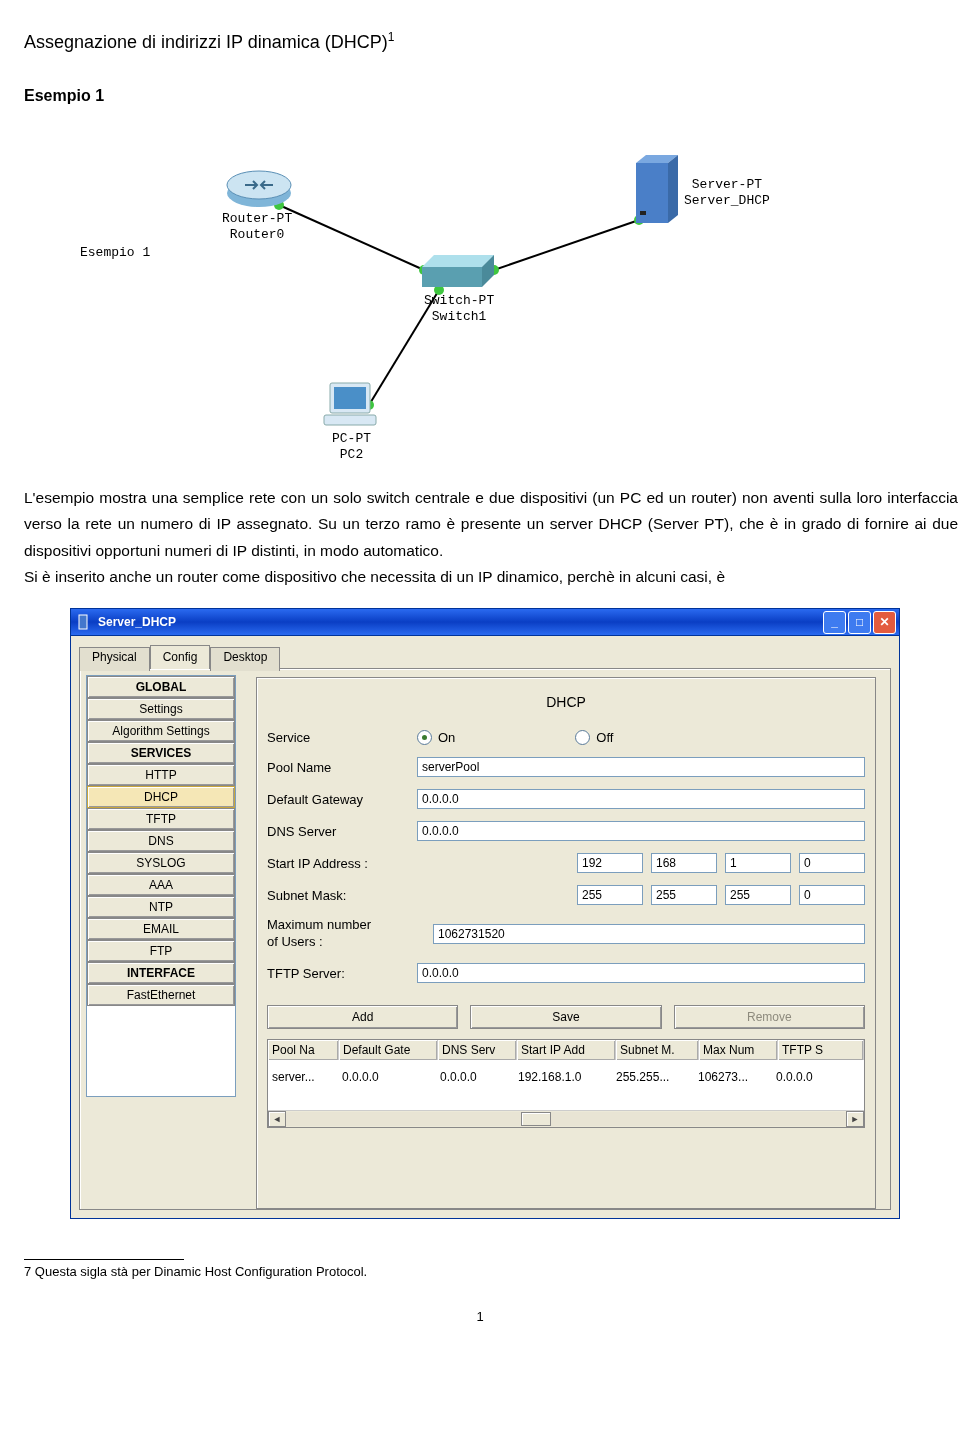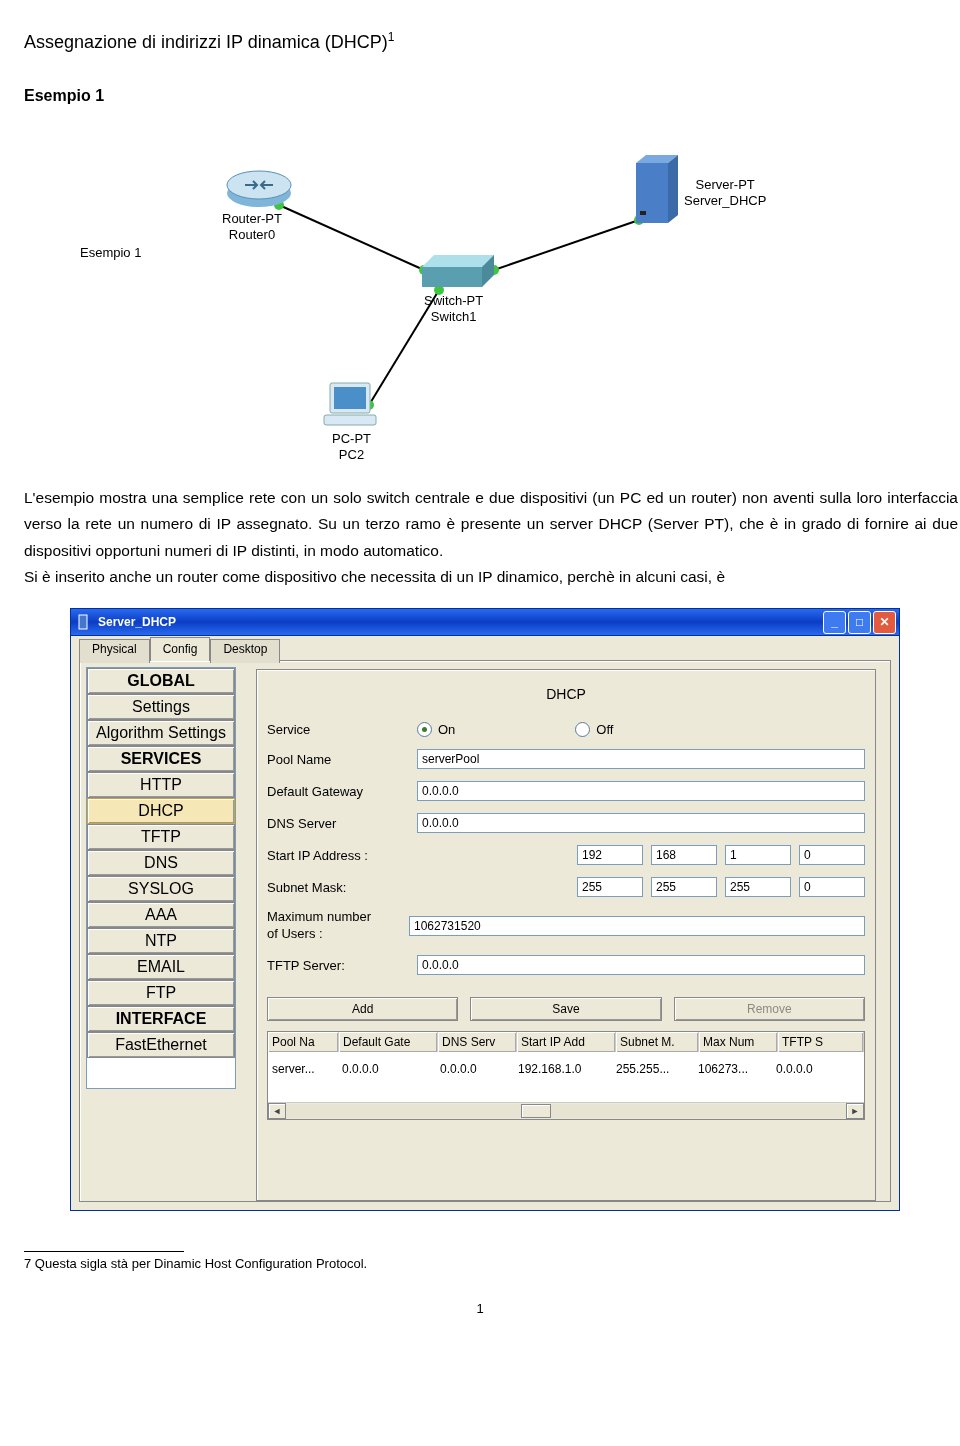--- a/index.html
+++ b/index.html
@@ -2,35 +2,35 @@
 <html><head>
 <meta charset="utf-8">
 <style>
 body{margin:0;background:#fff;font-family:Verdana,Arial,sans-serif;color:#000;width:960px}
 .page{padding:30px 0 0 0}
 .title{font-weight:normal;font-size:18px;padding:0 24px}
 .sup{font-size:12px;vertical-align:super}
 .subtitle{font-weight:bold;font-size:16px;margin-top:34px;padding:0 24px}
 .diagram{position:relative;height:370px;margin-top:10px;margin-left:24px;margin-right:24px}
 svg.lines{position:absolute;left:0;top:0}
-.devlabel{position:absolute;font-family:Liberation Sans, sans-serif;font-size:13px;text-align:center;line-height:1.2}
+.devlabel{position:absolute;font-family:Liberation Mono, monospace;font-size:13px;text-align:center;line-height:1.2}
 .bodytext{font-size:15.5px;line-height:1.7;text-align:justify;padding:0 2px 0 24px}
 .dhcp-window{margin:18px 0 0 70px;width:828px;border:1px solid #003399;background:#ece9d8;font-family:Tahoma,Arial,sans-serif;font-size:12px}
 .titlebar{height:26px;background:linear-gradient(to bottom,#2a6af0 0%,#0a3ec4 50%,#2a6af0 100%);display:flex;align-items:center;padding:0 3px 0 6px;color:#fff;font-weight:bold;border-bottom:1px solid #003399}
 .tb-icon{width:16px;height:16px;margin-right:5px}
 .tb-spacer{flex:1}
 .tb-btn{width:21px;height:21px;margin-left:2px;background:#3e7bf0;border:1px solid #fff;border-radius:3px;display:flex;align-items:center;justify-content:center;color:#fff;font-size:12px;font-weight:bold}
 .tb-close{background:#e35b3f}
-.tabs-row{display:flex;padding:0 0 0 8px;background:#ece9d8}
+.tabs-row{display:flex;padding:8px 0 0 8px;background:#ece9d8}
 .tab{padding:4px 12px 5px 12px;font-size:12px;border:1px solid #888;border-bottom:none;background:#ece9d8;margin-right:0;position:relative;top:1px;cursor:pointer}
 .tab.inactive{background:#e2dfcf;top:3px;padding-top:2px;padding-bottom:3px}
 .tabpanel{margin:0 8px 8px 8px;border:1px solid #888;background:#ece9d8;box-shadow:inset 1px 1px 0 #fff;display:flex;height:540px}
 .leftcol{width:172px;padding:6px;border-right:none}
 .leftlist{background:#fff;border:1px solid #7b9ebd;height:420px;overflow:hidden}
-.leftbtn{border:1px solid #888;background:#ece9d8;text-align:center;padding:3px 0;font-size:16px;margin:0;box-shadow:inset 1px 1px 0 #fff,inset -1px -1px 0 #999;cursor:pointer}
+.leftbtn{border:1px solid #888;background:#ece9d8;text-align:center;padding:3px 0;font-size:12px;margin:0;box-shadow:inset 1px 1px 0 #fff,inset -1px -1px 0 #999;cursor:pointer}
 .leftbtn.header{font-weight:bold}
 .leftbtn.sel{background:#f5e7b6;border:1px solid #c9a63b}
 .rightcol{flex:1;padding:8px 14px 0 14px;display:flex;flex-direction:column}
 .rightinner{border:1px solid #888;box-shadow:inset 1px 1px 0 #fff;flex:1;padding:0 10px 8px 10px;display:flex;flex-direction:column}
 .dhcp-title{text-align:center;font-size:14px;padding:16px 0 20px 0}
 .formrow{display:flex;align-items:center;margin-bottom:12px;font-size:13px}
 .formrow .lab{width:150px}
 .formrow .lab2{width:110px;line-height:1.3}
 .txtin{border:1px solid #7b9ebd;background:#fff;padding:2px 4px;font-size:12px;font-family:Tahoma,Arial,sans-serif}
 .radio{width:13px;height:13px;border:1px solid #5a7b9a;border-radius:50%;display:inline-flex;align-items:center;justify-content:center;margin-right:6px;background:#fff}
@@ -186,21 +186,21 @@
             <div class="lab" style="width:310px">Subnet Mask:</div>
             <div class="ipgroup">
               <input class="txtin" value="255" style="">
               <input class="txtin" value="255" style="">
               <input class="txtin" value="255" style="">
               <input class="txtin" value="0" style="">
             </div>
           </div>
           <div class="formrow">
             <div class="lab2">Maximum number of Users :</div>
-            <input class="txtin" style="flex: 1 1 0%; margin-left: 32px;" value="1062731520">
+            <input class="txtin" style="flex: 1 1 0%; margin-left: 56px;" value="1062731520">
           </div>
           <div class="formrow">
             <div class="lab">TFTP Server:</div>
             <input class="txtin" style="flex: 1 1 0%;" value="0.0.0.0">
           </div>
           <div class="btnrow">
             <div class="actbtn">Add</div>
             <div class="actbtn">Save</div>
             <div class="actbtn dis">Remove</div>
           </div>

